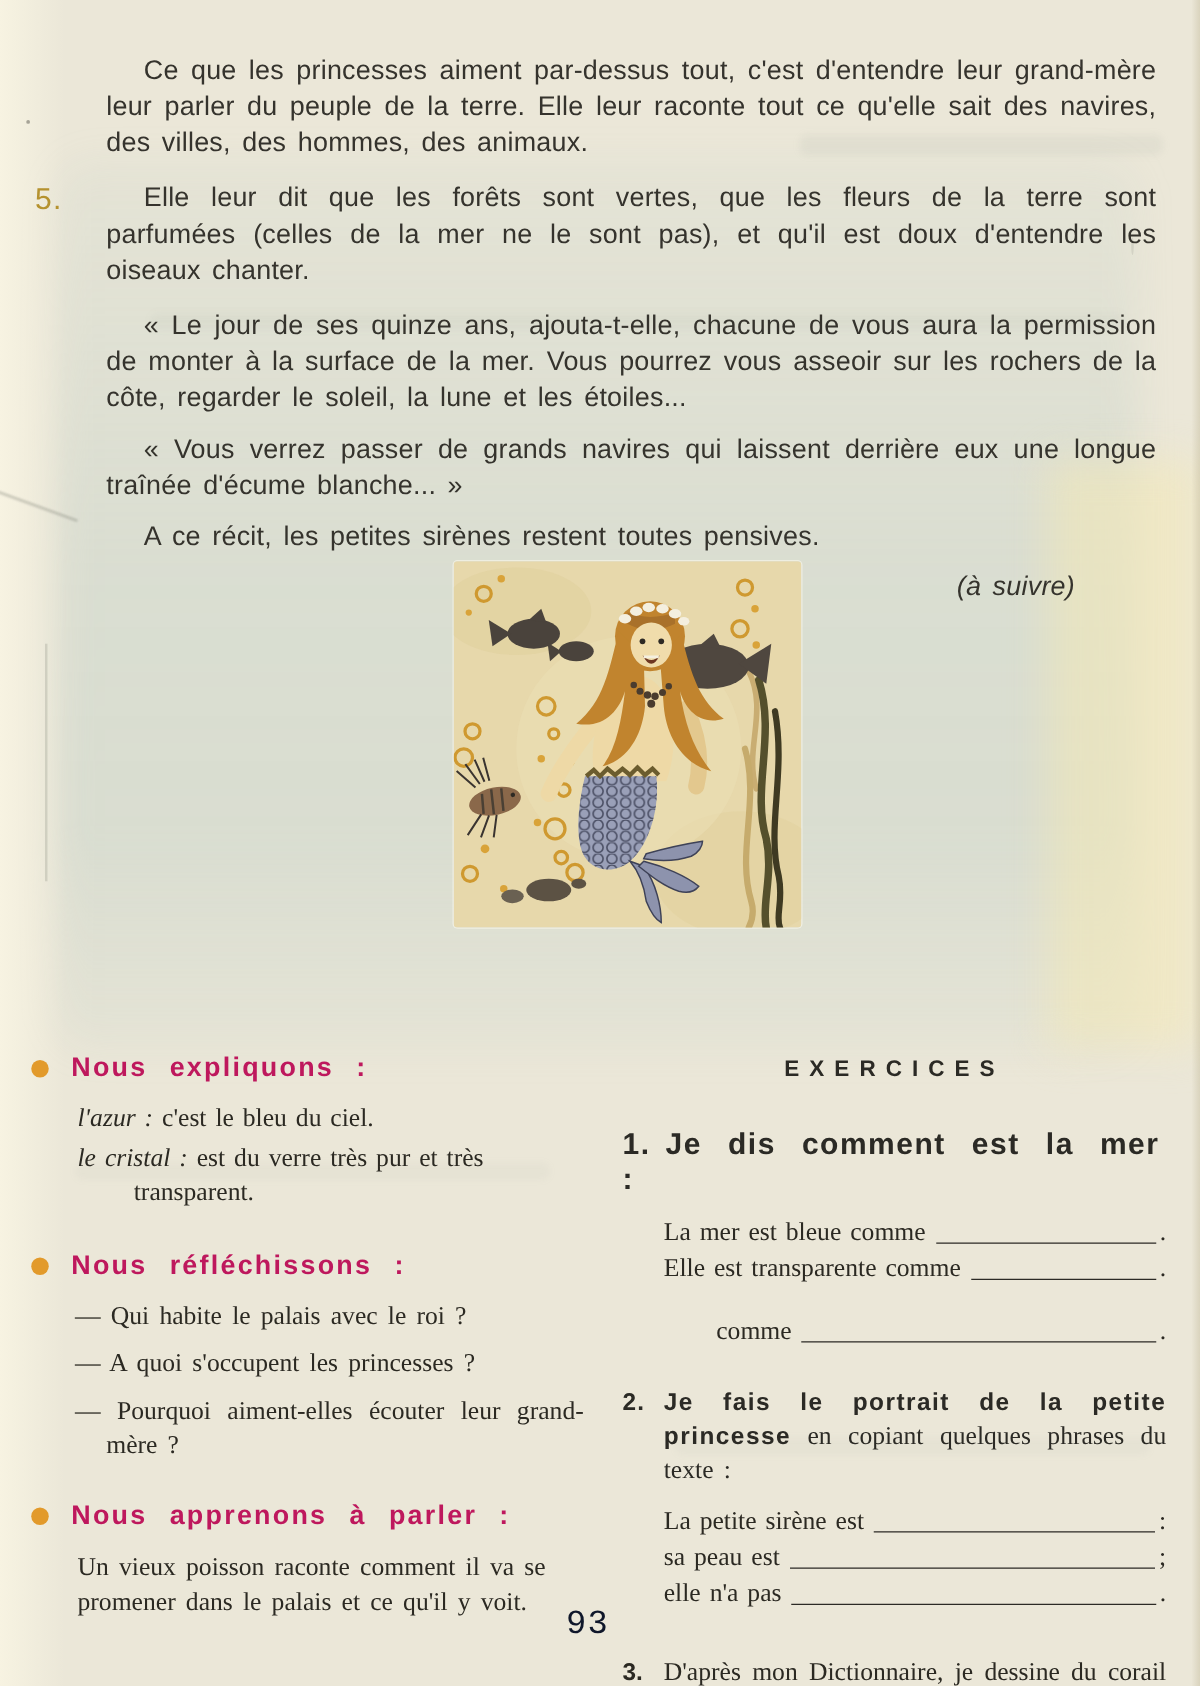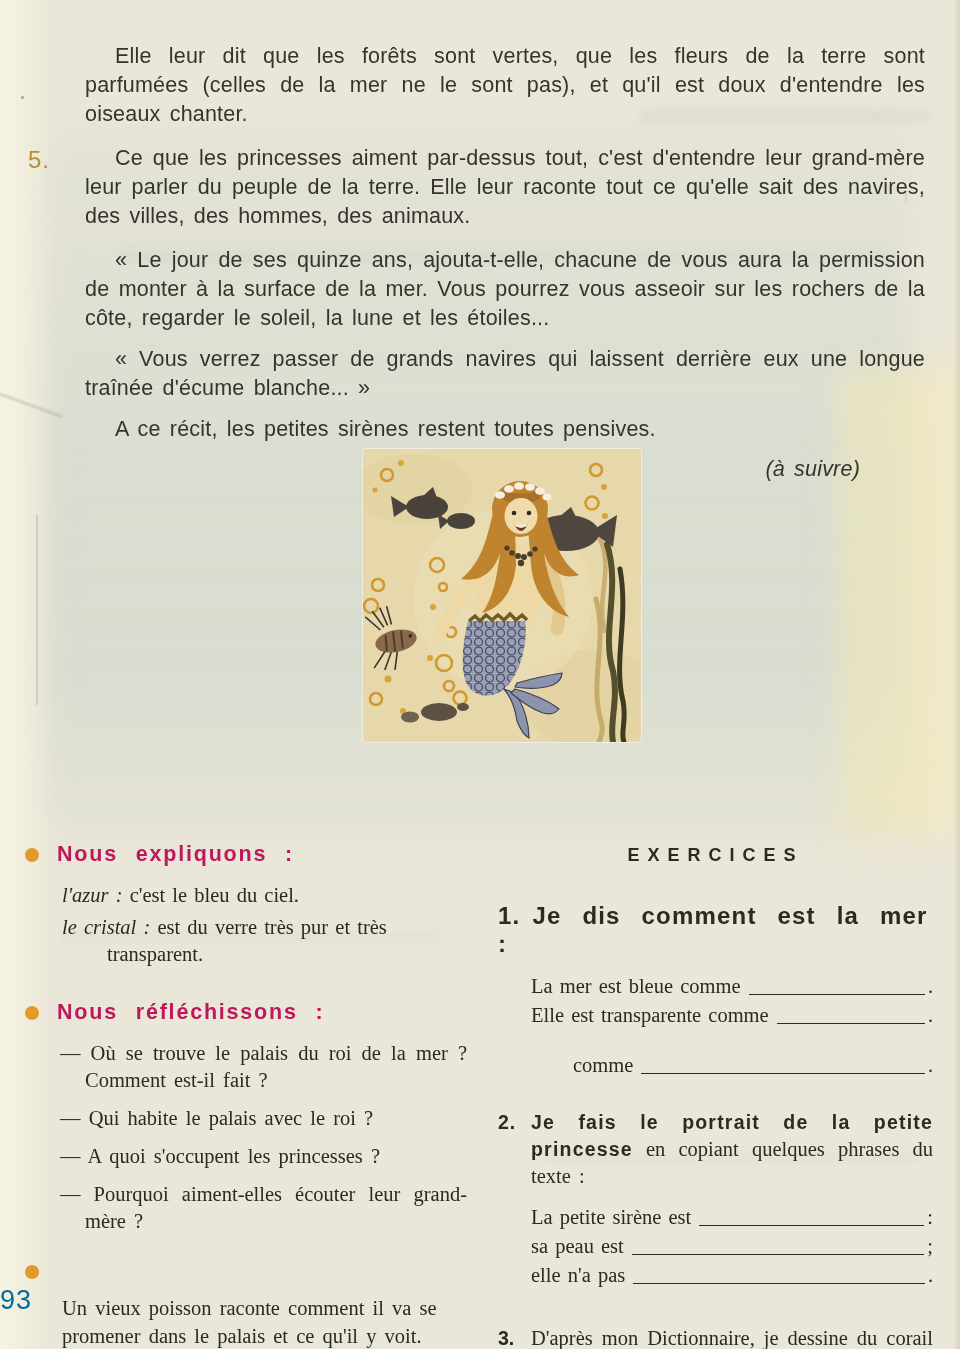--- a/index.html
+++ b/index.html
@@ -129,22 +129,22 @@
     font-family:"Liberation Serif",serif;font-size:20.5px;line-height:28px;
     color:#2b2922;word-spacing:3px;
   }
   .ex3-body .ex-num{
     position:absolute;left:0;top:0;font-family:"Liberation Sans",sans-serif;
     font-weight:bold;font-size:19.5px;
   }
   .serif-bold{font-weight:normal;}
 
   .page-number{
-    position:absolute;left:0;right:20px;top:1285px;text-align:left;
-    font-size:27px;color:#0369a1;letter-spacing:1px;
+    position:absolute;left:0;right:20px;top:1285px;text-align:center;
+    font-size:27px;color:#0f172a;letter-spacing:1px;font-family:Liberation Mono, monospace;
   }
 </style>
 </head>
 <body>
 
 <div class="page">
 
   <div class="tint-cool"></div>
   <div class="tint-warm-right"></div>
   <div class="tint-left-edge"></div>
@@ -154,22 +154,22 @@
   <div class="speck" style="left:21px;top:96px;width:3px;height:3px;"></div>
   <div class="speck" style="left:905px;top:190px;width:2px;height:14px;opacity:.25;"></div>
   <div class="ghost" style="left:640px;top:108px;width:290px;height:16px;"></div>
   <div class="ghost" style="left:120px;top:250px;width:780px;height:14px;opacity:.7;"></div>
   <div class="ghost" style="left:60px;top:930px;width:380px;height:14px;opacity:.6;"></div>
   <div class="ghost" style="left:540px;top:1150px;width:380px;height:14px;opacity:.6;"></div>
 
   <div class="section-num">5.</div>
 
   <div class="story">
+    <p>Ce que les princesses aiment par-dessus tout, c'est d'entendre leur grand-mère leur parler du peuple de la terre. Elle leur raconte tout ce qu'elle sait des navires, des villes, des hommes, des animaux.</p>
     <p>Elle leur dit que les forêts sont vertes, que les fleurs de la terre sont parfumées (celles de la mer ne le sont pas), et qu'il est doux d'entendre les oiseaux chanter.</p>
-    <p>Ce que les princesses aiment par-dessus tout, c'est d'entendre leur grand-mère leur parler du peuple de la terre. Elle leur raconte tout ce qu'elle sait des navires, des villes, des hommes, des animaux.</p>
     <p class="tight">« Le jour de ses quinze ans, ajouta-t-elle, chacune de vous aura la permission de monter à la surface de la mer. Vous pourrez vous asseoir sur les rochers de la côte, regarder le soleil, la lune et les étoiles...</p>
     <p class="tight">« Vous verrez passer de grands navires qui laissent derrière eux une longue traînée d'écume blanche... »</p>
     <p>A ce récit, les petites sirènes restent toutes pensives.</p>
     <div class="a-suivre">(à suivre)</div>
   </div>
 
   <div class="illustration">
     <svg width="278" height="293" viewBox="0 0 278 293" xmlns="http://www.w3.org/2000/svg">
       <rect width="278" height="293" fill="#e7d8ab"></rect>
       <ellipse cx="50" cy="40" rx="60" ry="35" fill="#e0d09c" opacity="0.5"></ellipse>
@@ -300,28 +300,28 @@
     <div class="def-block">
       <div class="def"><span class="term">l'azur :</span> <span>c'est le bleu du ciel.</span></div>
       <div class="def"><span class="term">le cristal :</span> <span>est du verre très pur et très transparent.</span></div>
     </div>
 
     <div class="section-head">
       <span class="bullet"></span>
       <span class="head-label">Nous réfléchissons :</span>
     </div>
     <div class="q-block">
-      <div class="question">— Où se trouve le palais du roi de la mer ? Comment est-il fait ?</div>
       <div class="question">— Qui habite le palais avec le roi ?</div>
       <div class="question">— A quoi s'occupent les princesses ?</div>
       <div class="question">— Pourquoi aiment-elles écouter leur grand-mère ?</div>
     </div>
 
     <div class="section-head">
       <span class="bullet"></span>
+      <span class="head-label">Nous apprenons à parler :</span>
     </div>
     <div class="speak-body">Un vieux poisson raconte comment il va se promener dans le palais et ce qu'il y voit.</div>
   </div>
 
   <div class="right-col">
     <div class="ex-header">EXERCICES</div>
 
     <div class="exercise">
       <div class="ex-titleline">
         <span class="ex-num">1.</span><span>Je dis comment est la mer :</span>

